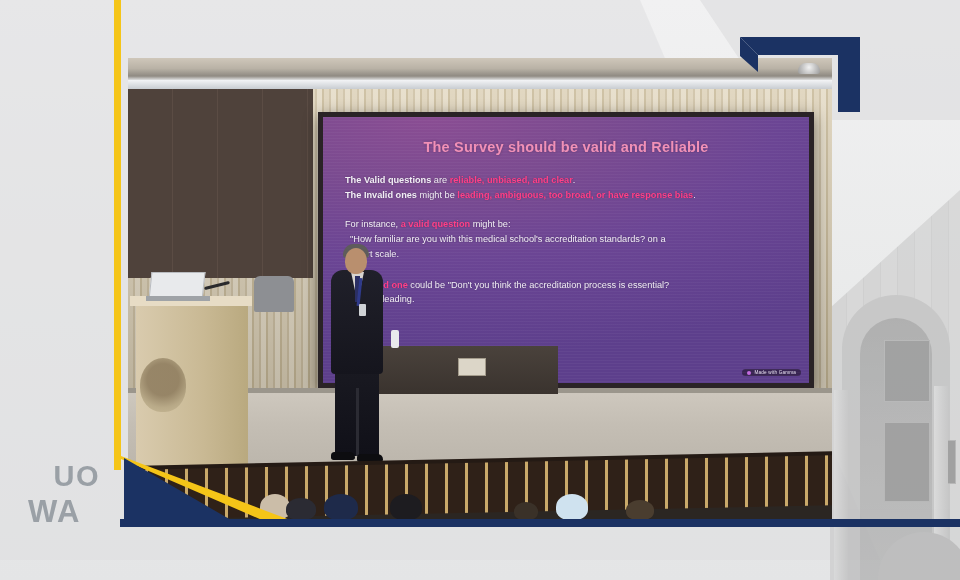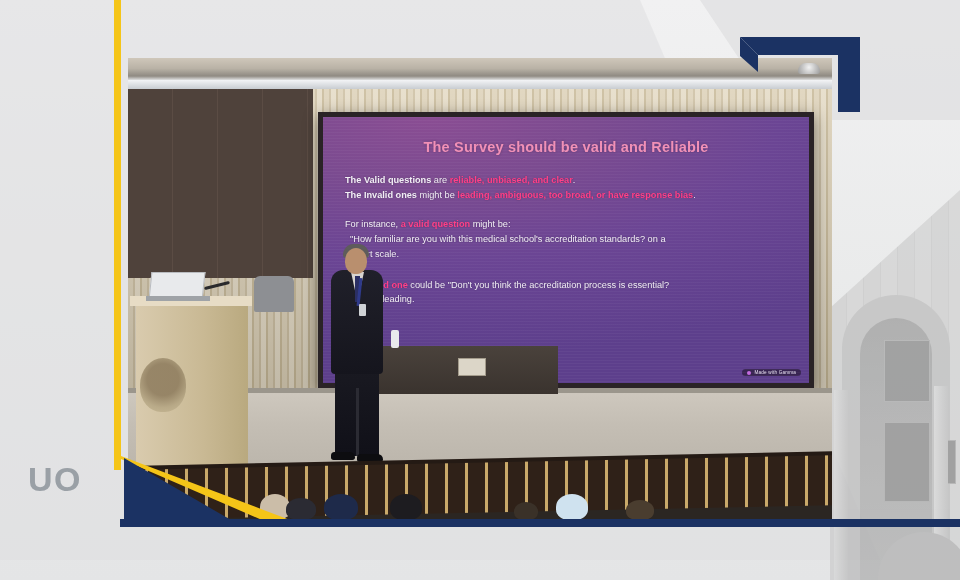--- a/index.html
+++ b/index.html
@@ -399,21 +399,21 @@
     left: 28px;
     top: 462px;
     width: 72px;
     height: 76px;
     color: #9aa0a6;
     font-family: "Liberation Sans", sans-serif;
     font-weight: 700;
     letter-spacing: 1.5px;
     line-height: 1;
   }
-  .logo-row1 { font-size: 34px; }
+  .logo-row1 { font-size: 29px; text-align: right; }
   .logo-row2 { font-size: 31px; margin-top: 5px; }
 </style>
 </head>
 <body>
 
 <div id="stage">
 
   <div class="bg-base"></div>
   <div class="bg-diag-tint"></div>
   <div class="bg-diag-tint2"></div>
@@ -515,15 +515,16 @@
 
   <div class="stripe-yellow-vert"></div>
   <div class="stripe-yellow-diag"></div>
   <div class="navy-tri-bl"></div>
   <div class="navy-bar-bottom"></div>
   <div class="navy-corner-tr"></div>
   <div class="navy-corner-tr2"></div>
 
   <div class="logo">
     <div class="logo-row1">UO</div>
+    <div class="logo-row2">WA</div>
   </div>
 
 </div>
 
 </body></html>

